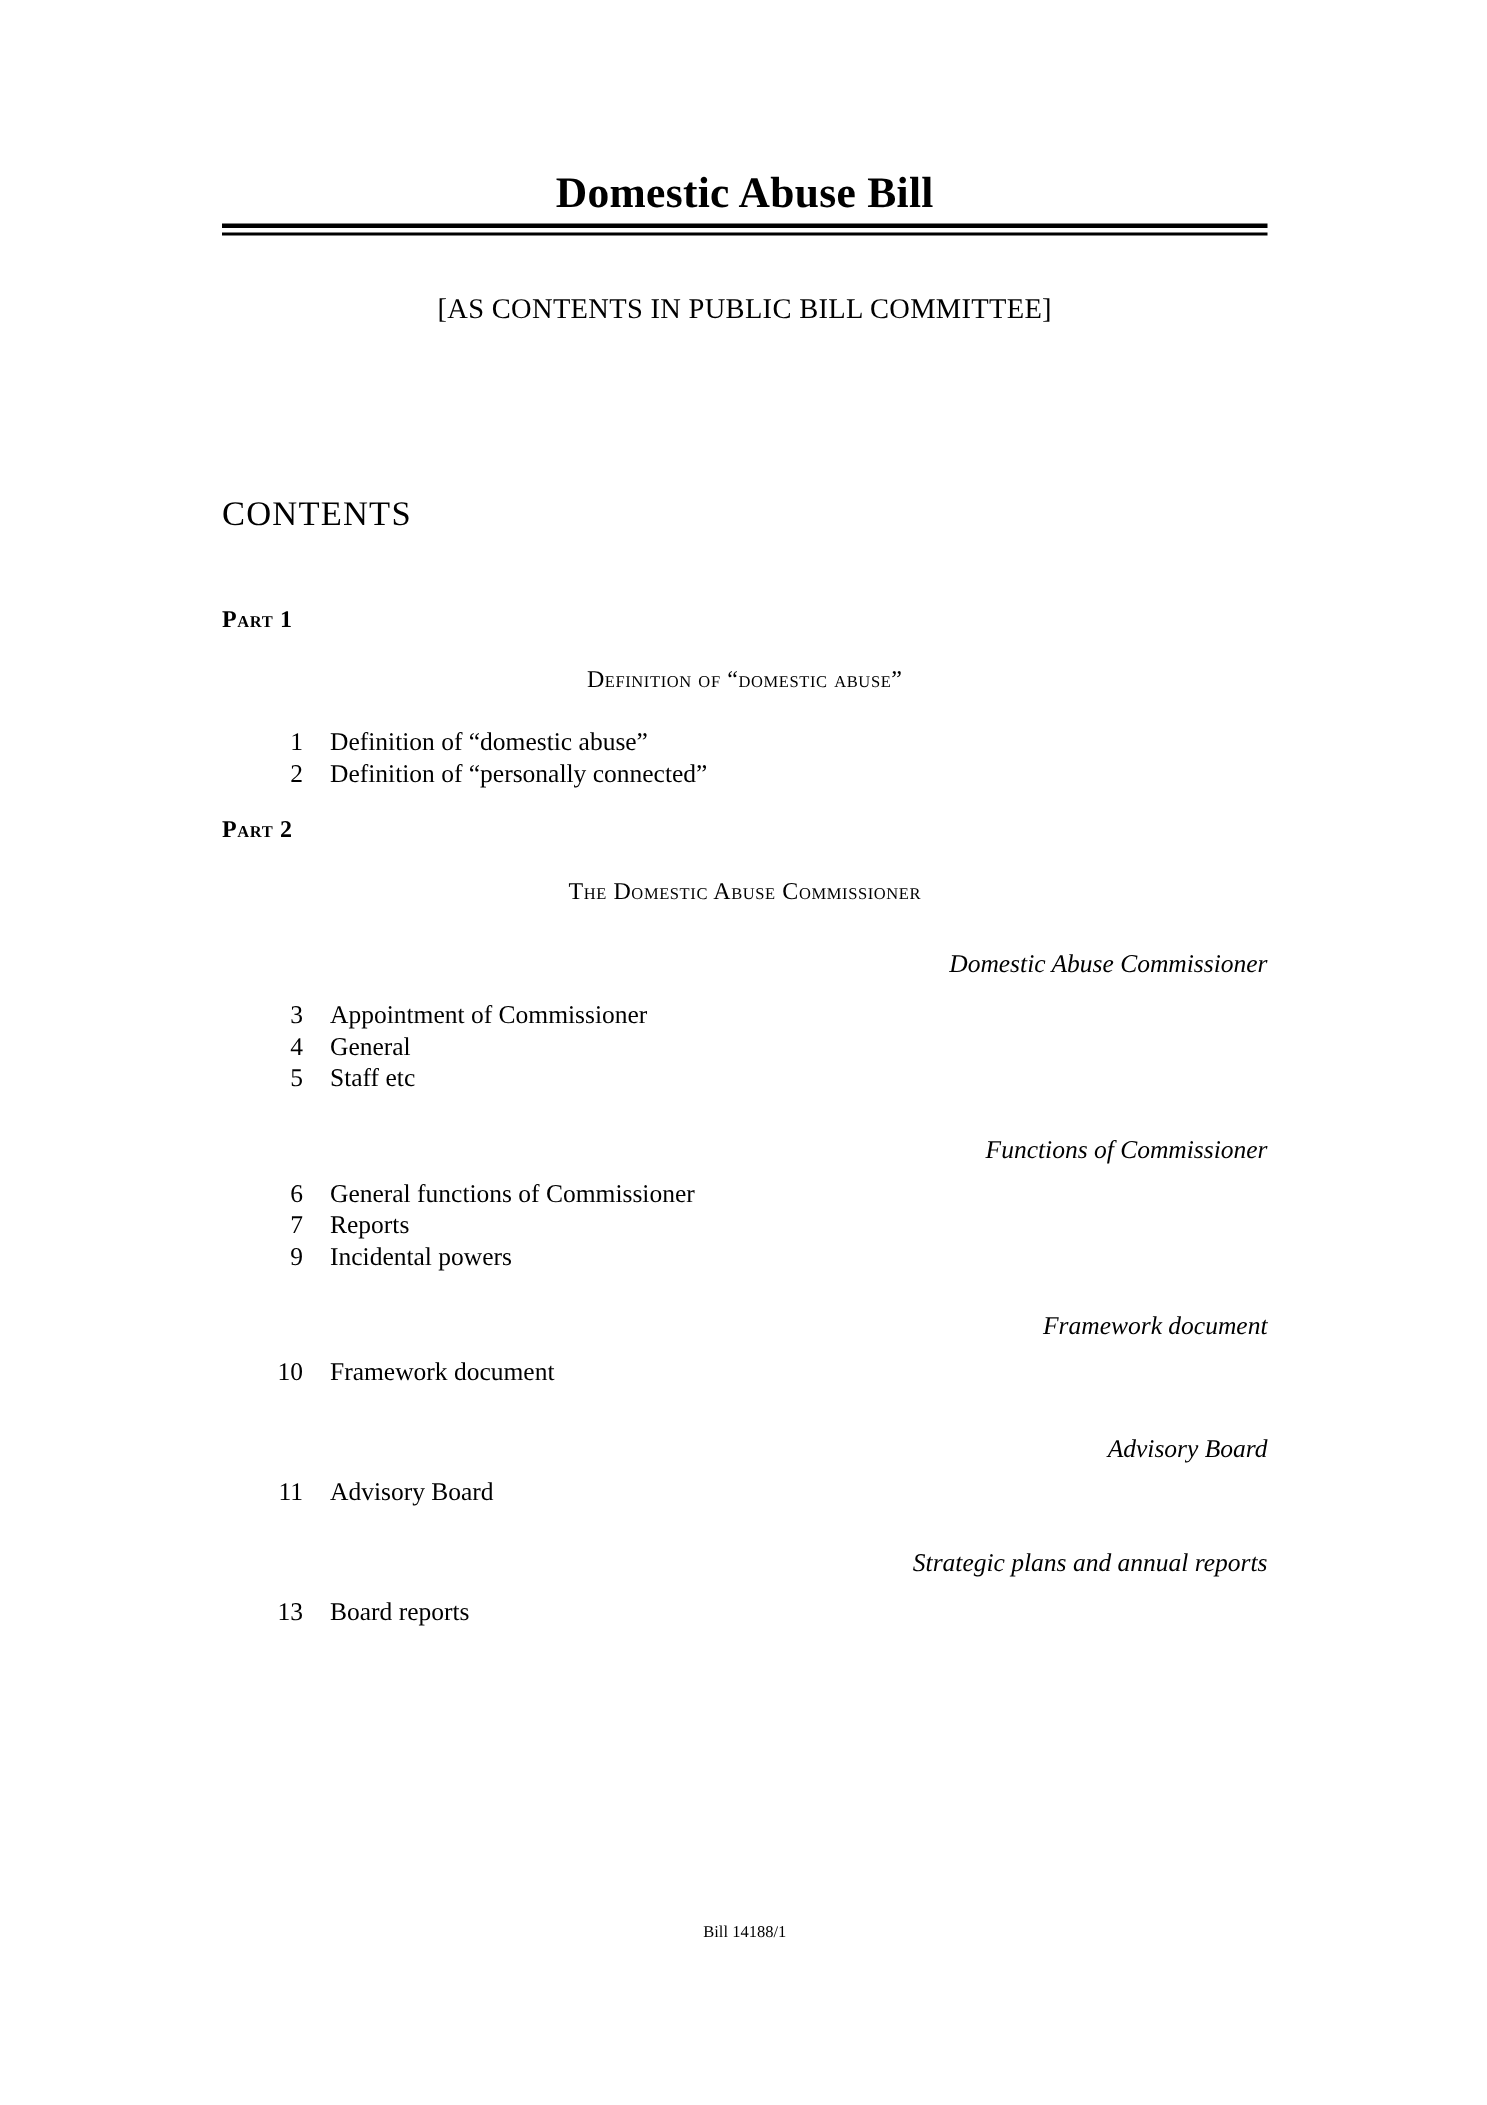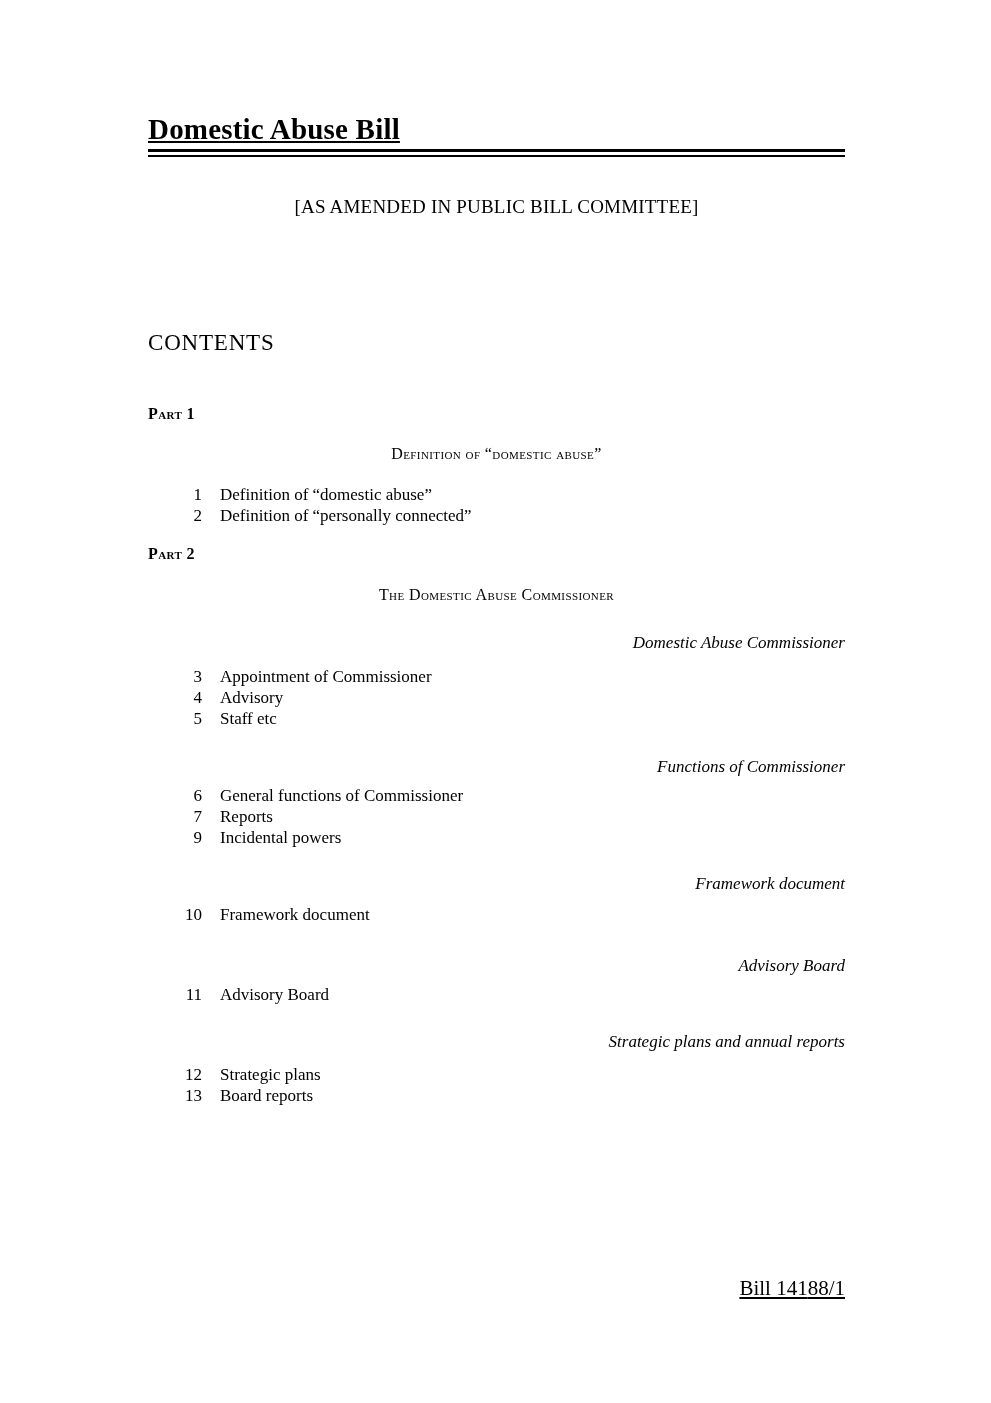--- a/index.html
+++ b/index.html
@@ -19,23 +19,22 @@
     position: absolute;
     left: 148px;
     top: 0;
     width: 697px;
   }
   .bill-title {
     margin: 112px 0 0 0;
     font-size: 29px;
     line-height: 34px;
     font-weight: bold;
-    text-align: left;
+    text-align: center;
     letter-spacing: 0.2px;
-    text-decoration: underline;
   }
   .double-rule {
     margin-top: 3px;
     height: 3px;
     border-top: 3px solid #000;
     border-bottom: 2px solid #000;
   }
   .amendment-note {
     margin-top: 38px;
     font-size: 19px;
@@ -80,35 +79,34 @@
     display: inline-block;
     width: 54px;
     text-align: right;
     margin-right: 18px;
   }
   .footer {
     position: absolute;
     left: 148px;
     top: 1278px;
     width: 697px;
-    font-size: 21px;
+    font-size: 11px;
     line-height: 20px;
     display: flex;
-    justify-content: flex-end;
-    text-decoration: underline;
+    justify-content: center;
   }
 </style>
 </head>
 <body>
 
 <div class="content">
 
   <h1 class="bill-title">Domestic Abuse Bill</h1>
   <div class="double-rule"></div>
-  <div class="amendment-note">[AS AMENDED IN PUBLIC BILL COMMITTEE]</div>
+  <div class="amendment-note">[AS CONTENTS IN PUBLIC BILL COMMITTEE]</div>
 
   <div class="contents-heading">CONTENTS</div>
 
   <div class="part-label" style="margin-top:48px">Part 1</div>
   <div class="part-title" style="margin-top:21px">Definition of “domestic abuse”</div>
 
   <div style="margin-top:21px">
     <div class="item-row">
       <span class="item-num">1</span><span>Definition of “domestic abuse”</span>
     </div>
@@ -119,21 +117,21 @@
 
   <div class="part-label" style="margin-top:18px">Part 2</div>
   <div class="part-title" style="margin-top:22px">The Domestic Abuse Commissioner</div>
 
   <div class="subheading" style="margin-top:29px">Domestic Abuse Commissioner</div>
   <div style="margin-top:13px">
     <div class="item-row">
       <span class="item-num">3</span><span>Appointment of Commissioner</span>
     </div>
     <div class="item-row">
-      <span class="item-num">4</span><span>Advisory</span>
+      <span class="item-num">4</span><span>General</span>
     </div>
     <div class="item-row">
       <span class="item-num">5</span><span>Staff etc</span>
     </div>
   </div>
 
   <div class="subheading" style="margin-top:28px">Functions of Commissioner</div>
   <div style="margin-top:8px">
     <div class="item-row">
       <span class="item-num">6</span><span>General functions of Commissioner</span>
@@ -156,23 +154,20 @@
   <div class="subheading" style="margin-top:31px">Advisory Board</div>
   <div style="margin-top:8px">
     <div class="item-row">
       <span class="item-num">11</span><span>Advisory Board</span>
     </div>
   </div>
 
   <div class="subheading" style="margin-top:27px">Strategic plans and annual reports</div>
   <div style="margin-top:12px">
     <div class="item-row">
-      <span class="item-num">12</span><span>Strategic plans</span>
-    </div>
-    <div class="item-row">
       <span class="item-num">13</span><span>Board reports</span>
     </div>
   </div>
 
 </div>
 
 <div class="footer">
   <span>Bill 141</span>
   <span>88/1</span>
 </div>

